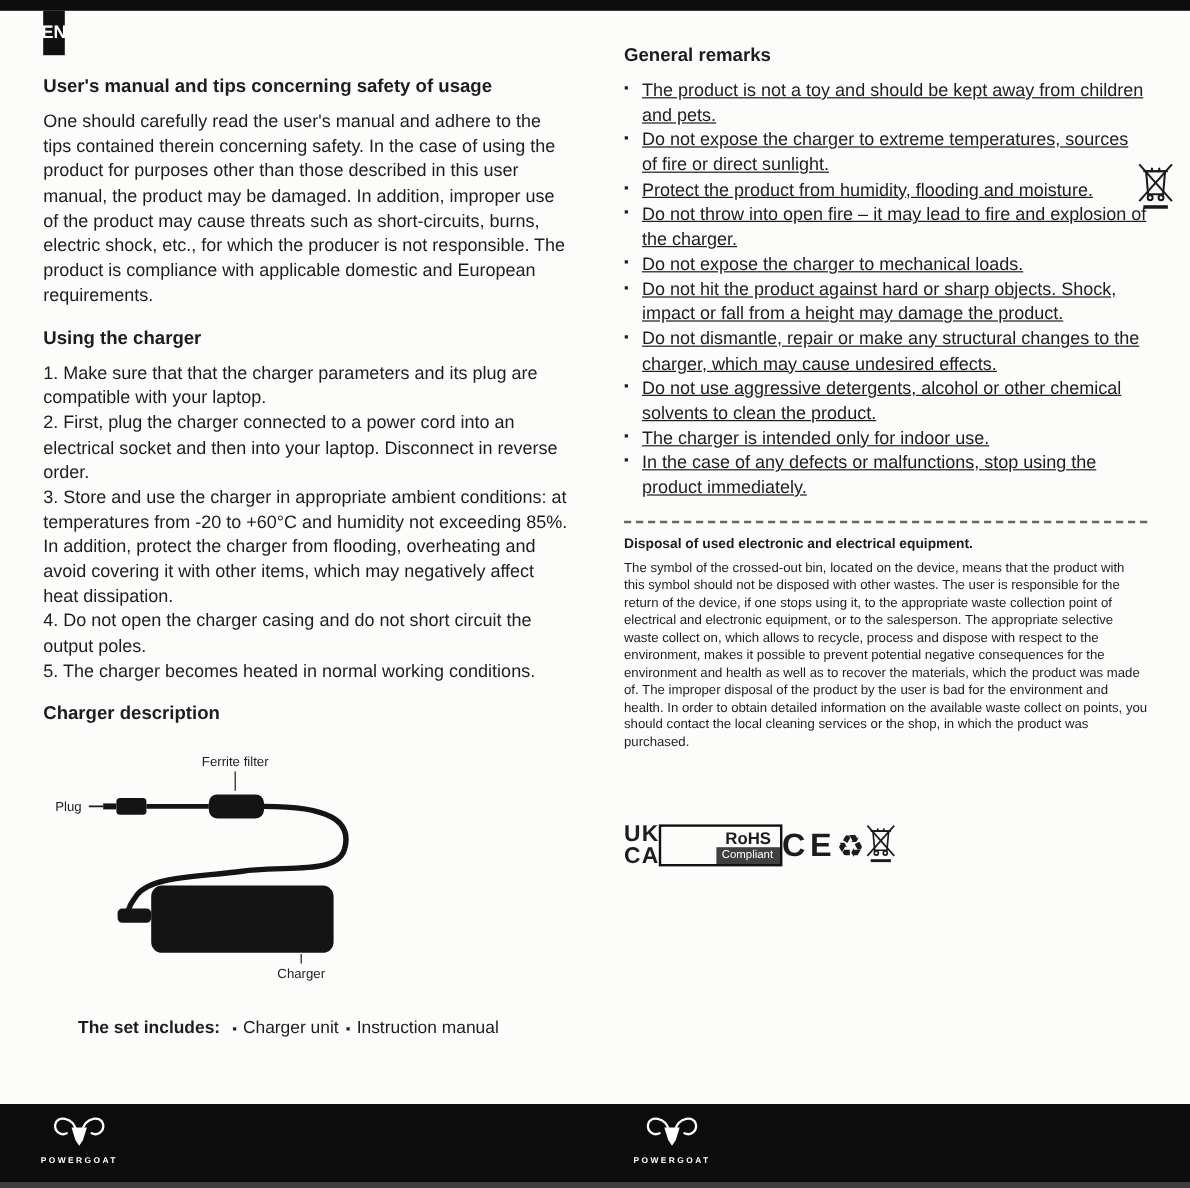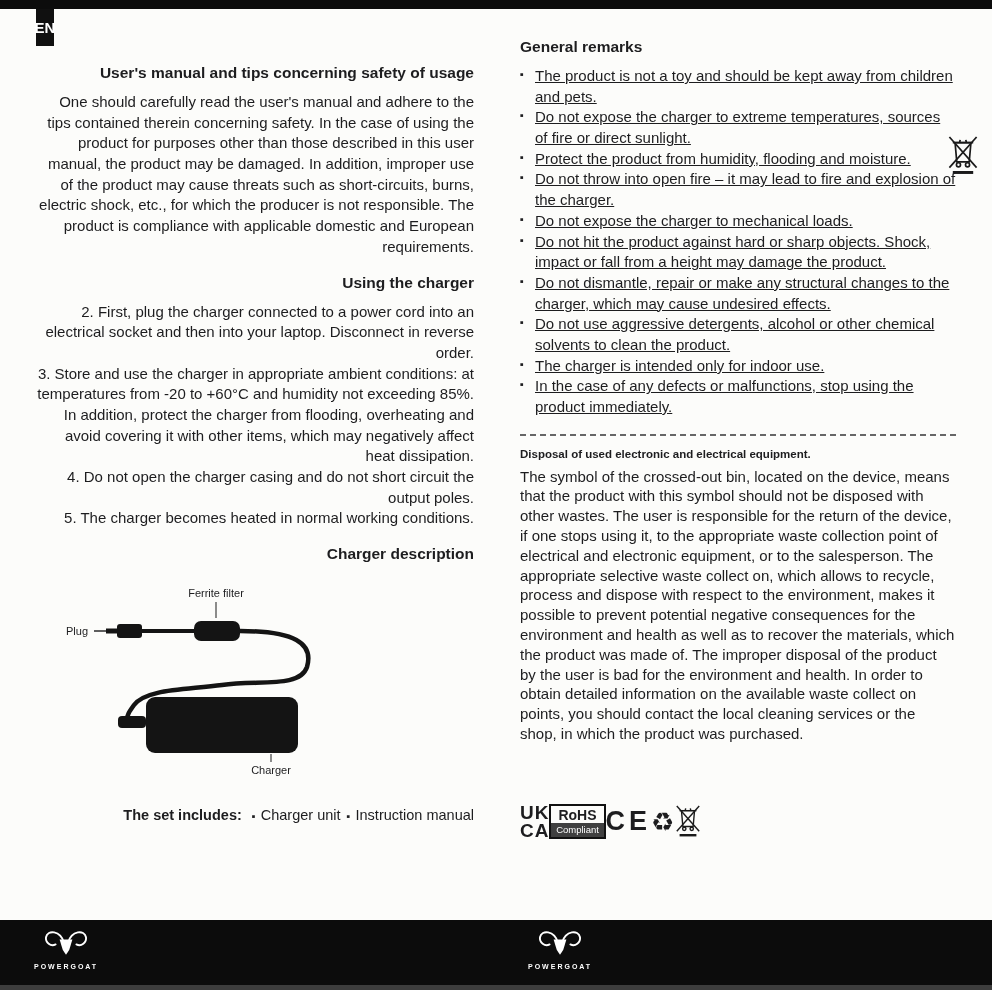--- a/index.html
+++ b/index.html
@@ -7,42 +7,42 @@
   body { font-family:"Liberation Sans", sans-serif; color:#1d1d1f; }
   .page { position:relative; width:992px; height:990px; background:#fcfcfa; overflow:hidden; margin:0 auto; }
 
   .top-bar { position:absolute; top:0; left:0; right:0; height:9px; background:#0c0c0c; }
   .en-badge { position:absolute; top:9px; left:36px; width:18px; height:37px; background:#101010;
               color:#fff; font-weight:bold; font-size:15px; display:flex; align-items:center; justify-content:center; }
 
   .weee-top { position:absolute; top:132px; right:12px; }
 
   .columns { position:absolute; top:36px; left:36px; width:920px; display:flex; gap:46px; }
-  .col-left { width:438px; padding-top:28px;text-align:right; }
+  .col-left { width:438px; padding-top:28px; }
   .col-right { width:436px; padding-top:2px; }
 
   .h { font-size:15.5px; font-weight:bold; margin:16px 0 10px; }
   .h.first { margin-top:0; }
   .body-text { font-size:15px; line-height:1.38; }
   .step { font-size:15px; line-height:1.38; }
 
   
   ul.bullets { list-style:none;text-decoration:underline; }
   ul.bullets li { position:relative; padding-left:15px; font-size:15px; line-height:1.38; }
   ul.bullets li::before { content:"▪"; position:absolute; left:0; top:1px; font-size:11px; }
 
   .dashed-divider { border:none; border-top:2px dashed #666; margin:16px 0 12px; }
 
   .disposal-title { font-size:11.5px; font-weight:bold; margin-bottom:7px; }
-  .disposal-text { font-size:15px; line-height:1.32; }
+  .disposal-text { font-size:11px; line-height:1.32; }
 
   
   .marks-row { display:flex; align-items:center; margin-top:58px; }
   .ukca { font-weight:bold; font-size:19px; line-height:0.95; letter-spacing:1px; }
-  .rohs { border:2px solid #111; text-align:center; }
+  .rohs { border:2px solid #111; text-align:left;padding-left:46px; }
   .rohs-top { font-weight:bold; font-size:14px; padding:1px 7px 0; }
   .rohs-bottom { background:#404040; color:#fff; font-size:9.5px; padding:1px 4px 2px; }
   .ce-mark { font-size:27px; font-weight:600; letter-spacing:4px; }
   .recycle { font-size:26px; line-height:1; }
 
   
   .diagram { margin-top:22px; width:360px; }
   .diagram text { font-family:"Liberation Sans", sans-serif; font-size:11px; fill:#1d1d1f; }
 
   
@@ -85,20 +85,21 @@
   </div>
 
   <div class="columns">
 
     <div class="col-left">
       <div class="h first">User's manual and tips concerning safety of usage</div>
       <div class="body-text">One should carefully read the user's manual and adhere to the tips contained therein concerning safety. In the case of using the product for purposes other than those described in this user manual, the product may be damaged. In addition, improper use of the product may cause threats such as short-circuits, burns, electric shock, etc., for which the producer is not responsible. The product is compliance with applicable domestic and European requirements.</div>
 
       <div class="h">Using the charger</div>
       <div>
+        <div class="step">1. Make sure that that the charger parameters and its plug are compatible with your laptop.</div>
         <div class="step">2. First, plug the charger connected to a power cord into an electrical socket and then into your laptop. Disconnect in reverse order.</div>
         <div class="step">3. Store and use the charger in appropriate ambient conditions: at temperatures from -20 to +60°C and humidity not exceeding 85%. In addition, protect the charger from flooding, overheating and avoid covering it with other items, which may negatively affect heat dissipation.</div>
         <div class="step">4. Do not open the charger casing and do not short circuit the output poles.</div>
         <div class="step">5. The charger becomes heated in normal working conditions.</div>
       </div>
 
       <div class="h">Charger description</div>
 
       <div class="diagram">
         <svg viewBox="0 0 340 192" width="340" height="192">

